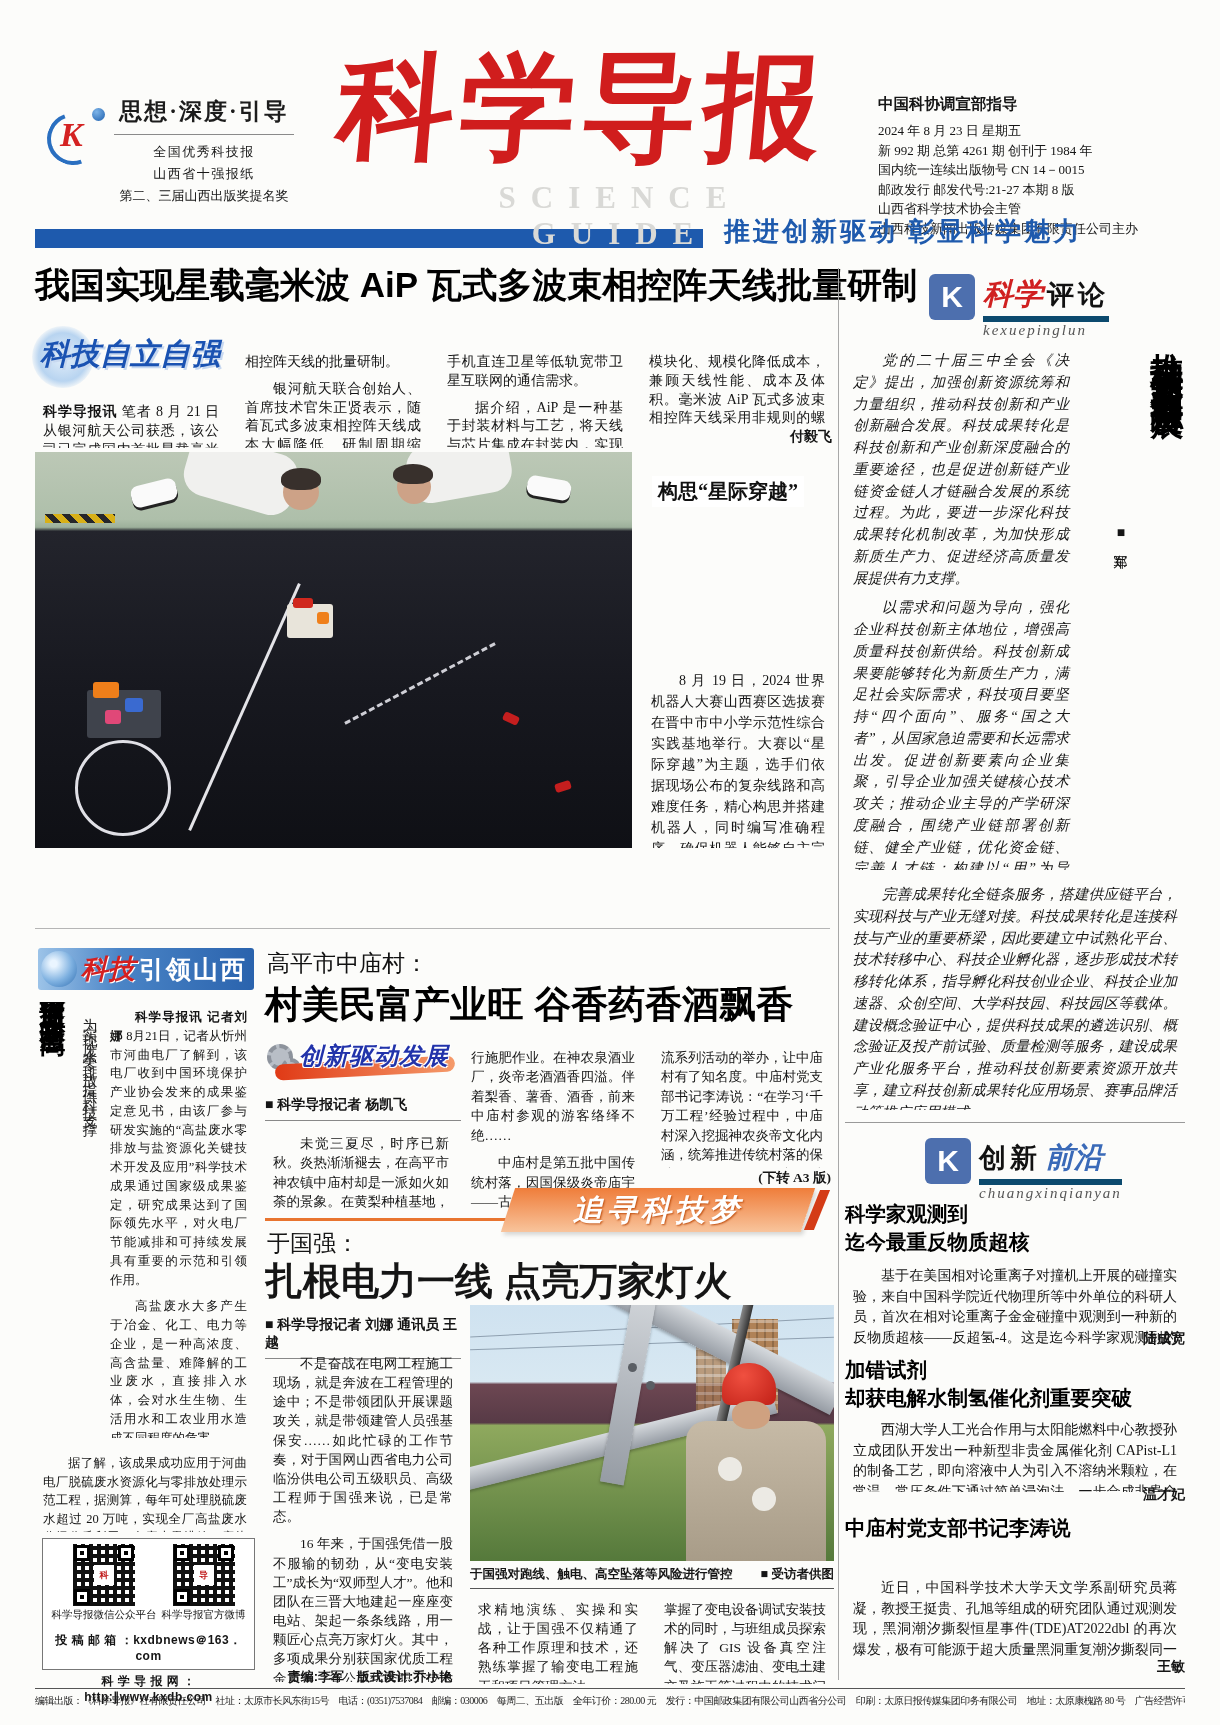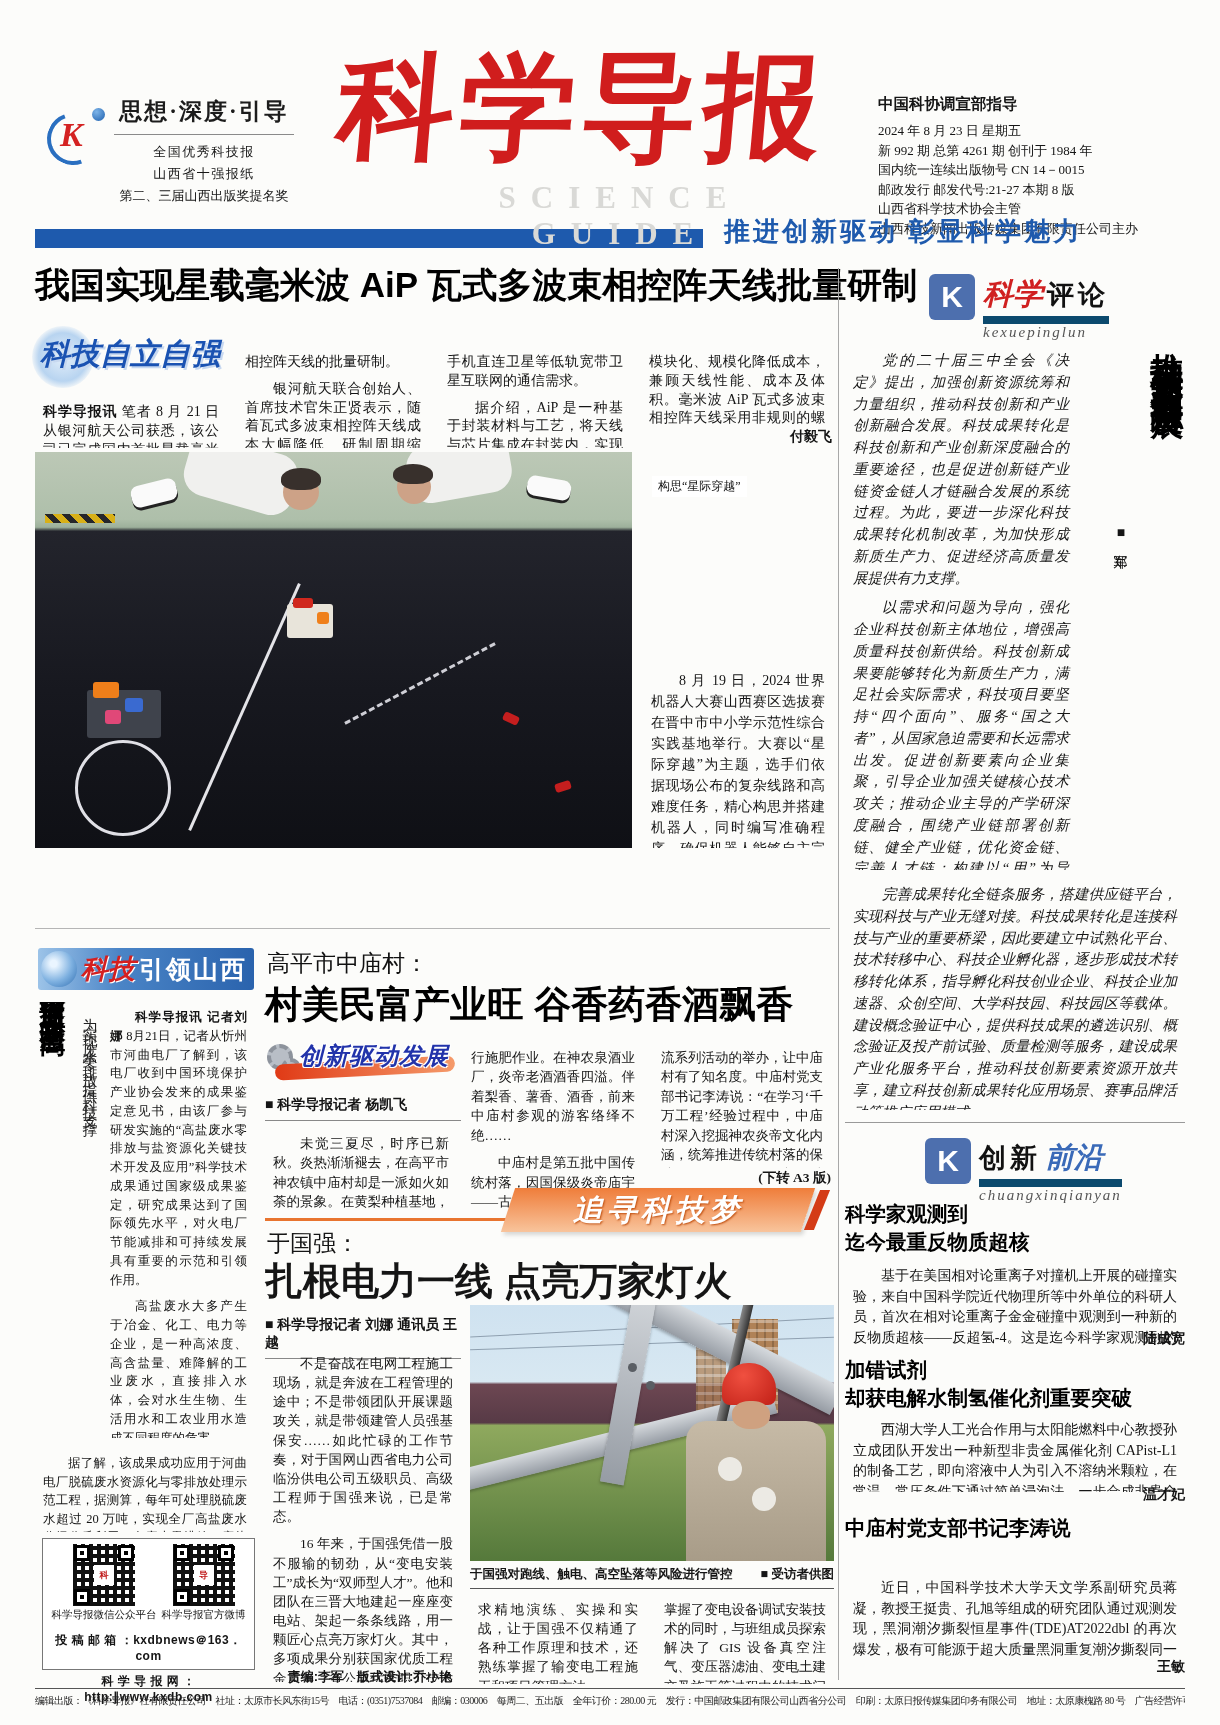--- a/index.html
+++ b/index.html
@@ -52,29 +52,29 @@
 .kid-torso{position:absolute;background:#f0f0ee;border-radius:22px}
 .kid-head{position:absolute;background:#cda287;border-radius:50%}
 .kid-hair{position:absolute;background:#38302c;border-radius:50% 50% 40% 40%}
 .shoe{position:absolute;background:#fafafa;border-radius:8px;box-shadow:0 3px 0 #222}
 .mat-line{position:absolute;background:#e4e4e8}
 .mat-arc{position:absolute;border:3px solid transparent;border-radius:50%}
 .mat-dash{position:absolute;border-top:3px dashed #cfcfd6}
 .rb{position:absolute;border-radius:3px}
 .tape{position:absolute;width:70px;height:9px;
   background:repeating-linear-gradient(45deg,#d8b018 0 6px,#26262a 6px 12px)}
-.ph1-label{left:652px;top:476px;background:#fff;padding:2px 6px;font-size:12px;font-weight:normal;color:#111}
+.ph1-label{left:652px;top:476px;background:#fff;padding:2px 6px;font-size:20px;font-weight:bold;color:#111}
 .ph1-cap{left:643px;top:662px;width:190px;height:186px;font-size:14px;line-height:1.5;overflow:hidden}
 
 
 .vline{left:838px;top:268px;width:1px;height:1412px;background:#a8a8a8}
 .klogo{display:flex;align-items:flex-start;gap:8px}
 .ksq{width:46px;height:46px;background:#4d6fae;color:#fff;font:900 30px "Liberation Sans",sans-serif;
   text-align:center;line-height:46px;border-radius:6px}
-.ktop{display:block;border-bottom:8px solid #0c4a6e;padding-bottom:1px;white-space:nowrap}
+.ktop{display:block;border-bottom:6px solid #0c4a6e;padding-bottom:1px;white-space:nowrap}
 .kred{font:italic 900 30px "DejaVu Serif",serif;color:#d02020;margin-right:4px}
 .kblk{font:bold 27px "Liberation Sans",sans-serif;color:#111;letter-spacing:4px}
 .kblue{font:italic 900 29px "DejaVu Serif",serif;color:#3a6ab8;margin-left:4px}
 .kpy{display:block;font:italic 15px "Liberation Serif",serif;color:#555;letter-spacing:2px}
 .kp-logo{left:845px;top:274px;width:340px;padding-left:84px}
 .kp-colA{left:845px;top:342px;width:232px;height:528px;font-size:14.5px;line-height:1.5;font-style:italic;overflow:hidden}
 .kp-colB{left:845px;top:876px;width:340px;height:234px;font-size:14.5px;line-height:1.5;font-style:italic;overflow:hidden}
 .kp-vtitle{left:1144px;top:326px;height:556px;writing-mode:vertical-rl;font:900 33px "Liberation Sans",sans-serif;
   letter-spacing:4px;color:#000}
 .kp-author{left:1112px;top:524px;writing-mode:vertical-rl;font-size:14px;font-family:"Liberation Sans",sans-serif}

